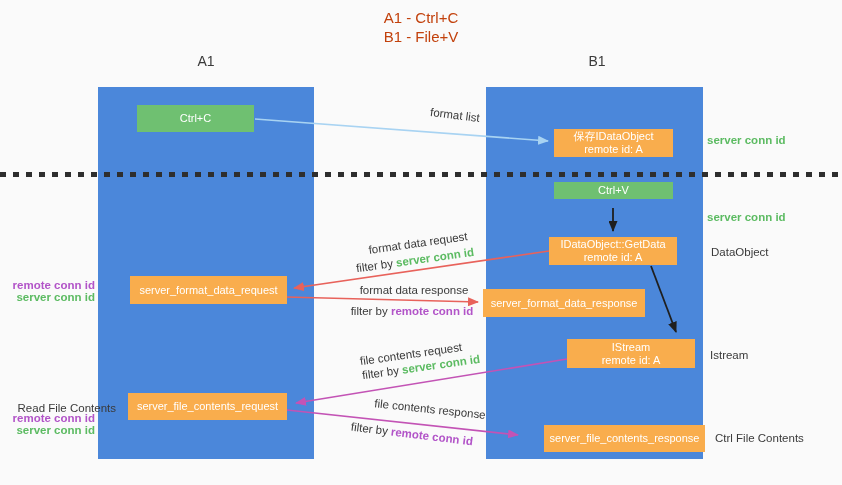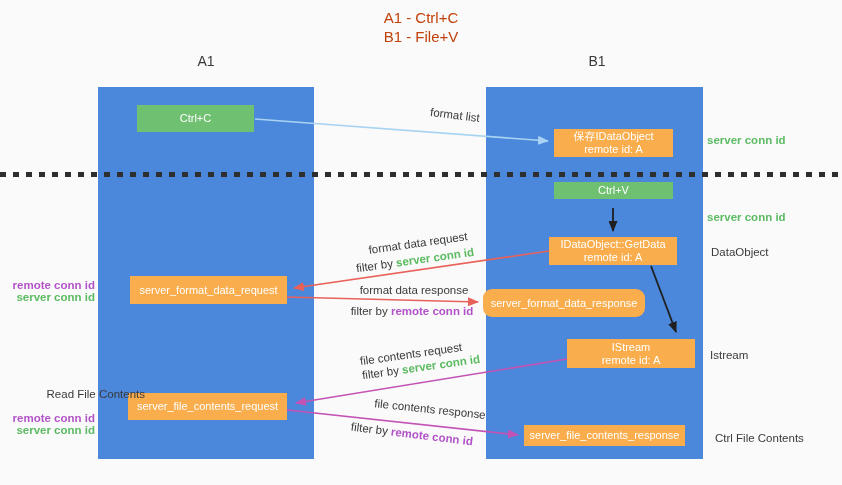--- a/index.html
+++ b/index.html
@@ -89,28 +89,28 @@
     <span>保存IDataObject</span>
     <span>remote id: A</span>
   </div>
   <div class="box green" style="left:554px; top:182px; width:119px; height:17px;">
     <span>Ctrl+V</span>
   </div>
   <div class="box orange" style="left:549px; top:237px; width:128px; height:28px;">
     <span>IDataObject::GetData</span>
     <span>remote id: A</span>
   </div>
-  <div class="box orange" style="left:483px; top:289px; width:162px; height:28px;border-radius:9px;">
+  <div class="box orange" style="left:483px; top:289px; width:162px; height:28px;">
     <span>server_format_data_response</span>
   </div>
   <div class="box orange" style="left:567px; top:339px; width:128px; height:29px;">
     <span>IStream</span>
     <span>remote id: A</span>
   </div>
-  <div class="box orange" style="left:524px; top:425px; width:161px; height:21px;">
+  <div class="box orange" style="left:544px; top:425px; width:161px; height:27px;">
     <span>server_file_contents_response</span>
   </div>
 
   <div class="lbl ctr" style="left:395px; top:109px; width:120px; transform:rotate(7deg);">format list</div>
 
   <div class="lbl ctr" style="left:348px; top:237px; width:140px; transform:rotate(-8deg);">format data request</div>
   <div class="lbl ctr" style="left:334px; top:254px; width:162px; transform:rotate(-8deg);">
     <span>filter by </span><span class="bold-green">server conn id</span>
   </div>
 
@@ -130,17 +130,17 @@
   </div>
 
   <div class="lbl bold-green" style="left:707px; top:134px;">server conn id</div>
   <div class="lbl bold-green" style="left:707px; top:211px;">server conn id</div>
   <div class="lbl" style="left:711px; top:246px;">DataObject</div>
   <div class="lbl" style="left:710px; top:349px;">Istream</div>
   <div class="lbl" style="left:715px; top:432px;">Ctrl File Contents</div>
 
   <div class="lbl rgt bold-purple" style="left:0; top:279px; width:95px;">remote conn id</div>
   <div class="lbl rgt bold-green" style="left:0; top:291px; width:95px;">server conn id</div>
-  <div class="lbl rgt" style="left:0; top:388px; width:116px;margin-left:29px;">Read File Contents</div>
+  <div class="lbl rgt" style="left:0; top:402px; width:116px;">Read File Contents</div>
   <div class="lbl rgt bold-purple" style="left:0; top:412px; width:95px;">remote conn id</div>
   <div class="lbl rgt bold-green" style="left:0; top:424px; width:95px;">server conn id</div>
 
 </div>
 
 </body></html>

